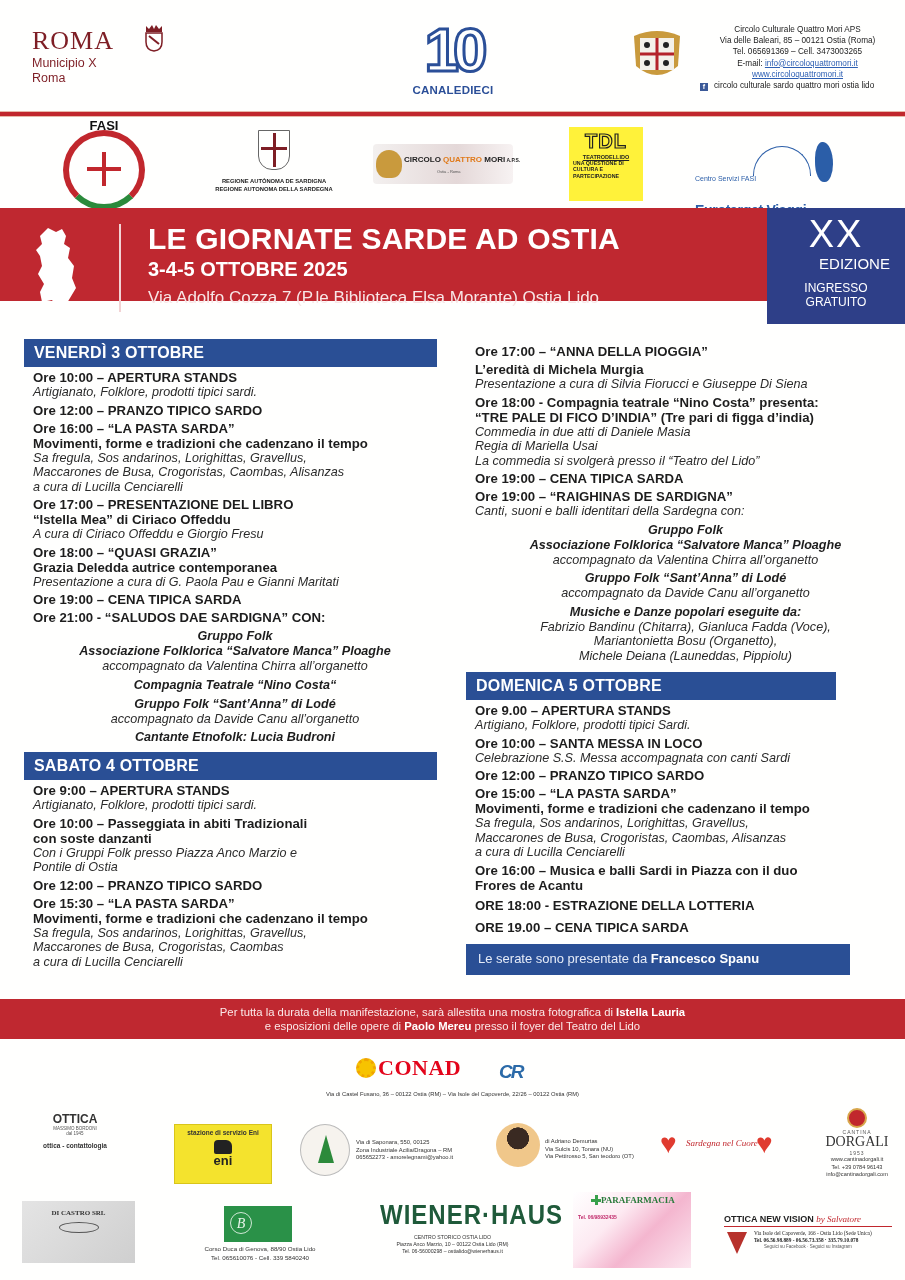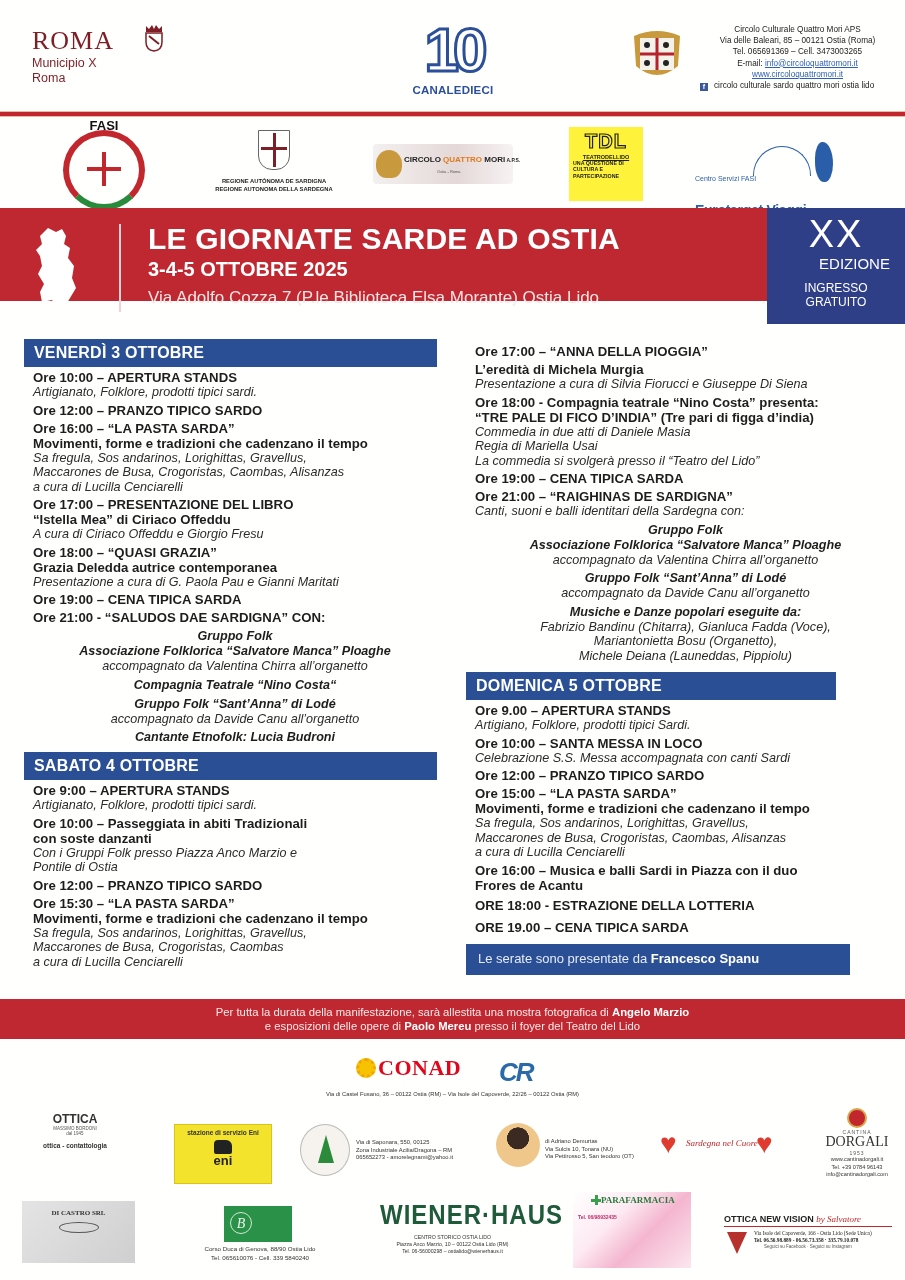--- a/index.html
+++ b/index.html
@@ -87,21 +87,21 @@
 
   
   .note { position: absolute; left: 0; top: 999px; width: 905px; height: 40px; background: #bf2830; color: #fbe9e9; text-align: center; font-size: 11.3px; line-height: 14px; padding-top: 6px; }
   .note b { color: #fff; }
 
   
   .sp { position: absolute; }
   .conad { left: 356px; top: 1055px; font-family: "Liberation Serif", serif; font-weight: bold; font-size: 22px; color: #e3051b; letter-spacing: 0.5px; }
   .conad-flower { display: inline-block; width: 20px; height: 20px; border-radius: 50%; background: #f7c300; border: 3px dotted #f0a400; vertical-align: -3px; margin-right: 2px; }
   .cr { left: 499px; top: 1058px; width: 76px; height: 28px; }
-  .cr-text { font-size: 26px; font-weight: bold; color: #2b6aa8; font-style: italic; letter-spacing: -2px; line-height: 28px; }
+  .cr-text { font-size: 19px; font-weight: bold; color: #2b6aa8; font-style: italic; letter-spacing: -2px; line-height: 28px; }
   .conad-addr { left: 0; width: 905px; top: 1091px; text-align: center; font-size: 5.8px; color: #333; }
 
   .sp-small { font-size: 5.8px; line-height: 7.5px; color: #333; }
 
   .ottica1 { left: 20px; top: 1112px; width: 110px; height: 60px; }
   .ottica1-name { text-align: center; font-size: 12px; font-weight: bold; color: #333; }
   .ottica1-sub { text-align: center; font-size: 4.5px; color: #555; }
   .ottica1-tag { text-align: center; font-size: 6.5px; font-weight: bold; margin-top: 6px; color: #333; }
 
   .eni { left: 174px; top: 1124px; width: 98px; height: 60px; background: #f4e32d; text-align: center; border: 1px solid #d9c51a; }
@@ -322,21 +322,21 @@
     <div class="t">Ore 18:00 - Compagnia teatrale “Nino Costa” presenta:</div>
     <div class="s">“TRE PALE DI FICO D’INDIA” (Tre pari di figga d’india)</div>
     <div class="d">Commedia in due atti di Daniele Masia</div>
     <div class="d">Regia di Mariella Usai</div>
     <div class="d">La commedia si svolgerà presso il “Teatro del Lido”</div>
   </div>
   <div class="event">
     <div class="t">Ore 19:00 – CENA TIPICA SARDA</div>
   </div>
   <div class="event">
-    <div class="t">Ore 21:00 – “RAIGHINAS DE SARDIGNA”</div>
+    <div class="t">Ore 19:00 – “RAIGHINAS DE SARDIGNA”</div>
     <div class="d">Canti, suoni e balli identitari della Sardegna con:</div>
   </div>
   <div class="event mt4">
     <div class="g">Gruppo Folk</div>
     <div class="g">Associazione Folklorica “Salvatore Manca” Ploaghe</div>
     <div class="d">accompagnato da Valentina Chirra all’organetto</div>
   </div>
   <div class="event mt4">
     <div class="g">Gruppo Folk “Sant’Anna” di Lodé</div>
     <div class="d">accompagnato da Davide Canu all’organetto</div>
@@ -378,21 +378,21 @@
   <div class="event" style="margin-top:7px">
     <div class="t">ORE 19.00 – CENA TIPICA SARDA</div>
   </div>
 
   <div class="presenter">
     <span>Le serate sono presentate da </span><b>Francesco Spanu</b>
   </div>
 </div>
 
 <div class="note">
-  <div><span>Per tutta la durata della manifestazione, sarà allestita una mostra fotografica di </span><b>Angelo Marzio</b></div>
+  <div><span>Per tutta la durata della manifestazione, sarà allestita una mostra fotografica di </span><b>Istella Lauria</b></div>
   <div><span>e esposizioni delle opere di </span><b>Paolo Mereu</b><span> presso il foyer del Teatro del Lido</span></div>
 </div>
 
 <div class="sp conad"><span class="conad-flower"></span><span>CONAD</span></div>
 <div class="sp cr">
     <div class="cr-text">CR</div>
   </div>
 <div class="sp conad-addr">Via di Castel Fusano, 36 – 00122 Ostia (RM) – Via Isole del Capoverde, 22/26 – 00122 Ostia (RM)</div>
 
 <div class="sp ottica1">

